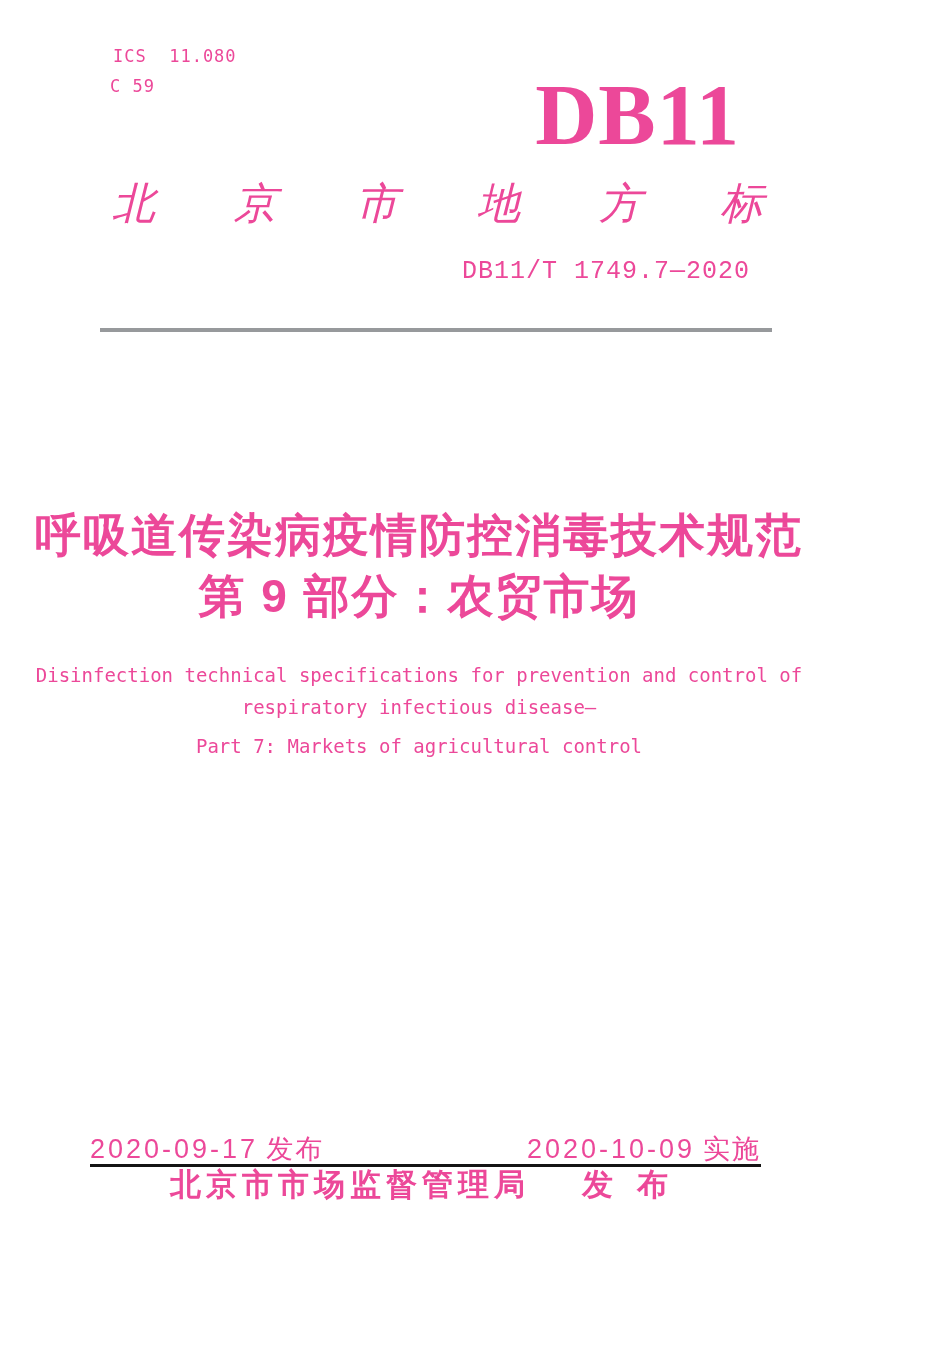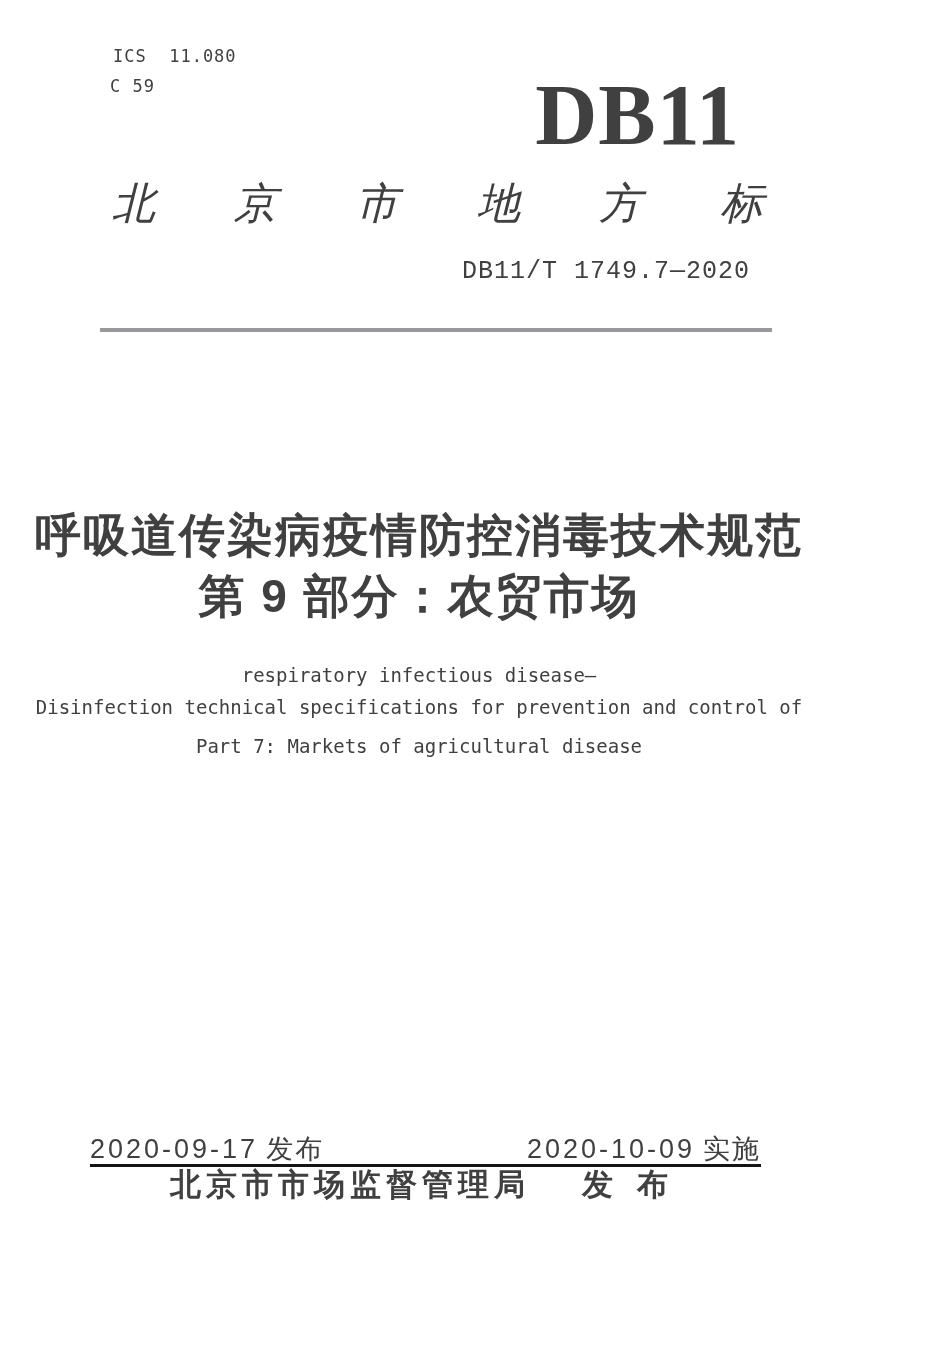--- a/index.html
+++ b/index.html
@@ -1,21 +1,21 @@
 <!DOCTYPE html>
 <html><head>
 <meta charset="utf-8">
 <style>
   html, body { margin: 0; padding: 0; background: #ffffff; }
   .page {
     position: relative;
     width: 838px;
     height: 1345px;
     background: #ffffff;
-    color: #404040;
+    color: #ec4899;
     font-family: "Liberation Sans", sans-serif;
     overflow: hidden;
   }
 
   
   .ics {
     position: absolute; left: 113px; top: 46px;
     font-family: "DejaVu Sans Mono", monospace;
     font-size: 17px; letter-spacing: 1px; white-space: pre;
   }
@@ -110,24 +110,24 @@
   <div class="std-num">DB11/T 1749.7—2020</div>
 
   <div class="rule-top"></div>
 
   <div class="cn-title">
     <div>呼吸道传染病疫情防控消毒技术规范</div>
     <div>第 9 部分：农贸市场</div>
   </div>
 
   <div class="en-sub">
+    <div>Disinfection technical specifications for prevention and control of</div>
     <div>respiratory infectious disease—</div>
-    <div>Disinfection technical specifications for prevention and control of</div>
   </div>
-  <div class="en-part">Part 7: Markets of agricultural disease</div>
+  <div class="en-part">Part 7: Markets of agricultural control</div>
 
   <div class="dates">
     <div>
       <span class="num">2020-09-17</span><span class="cjk">发布</span>
     </div>
     <div>
       <span class="num">2020-10-09</span><span class="cjk">实施</span>
     </div>
   </div>
 

